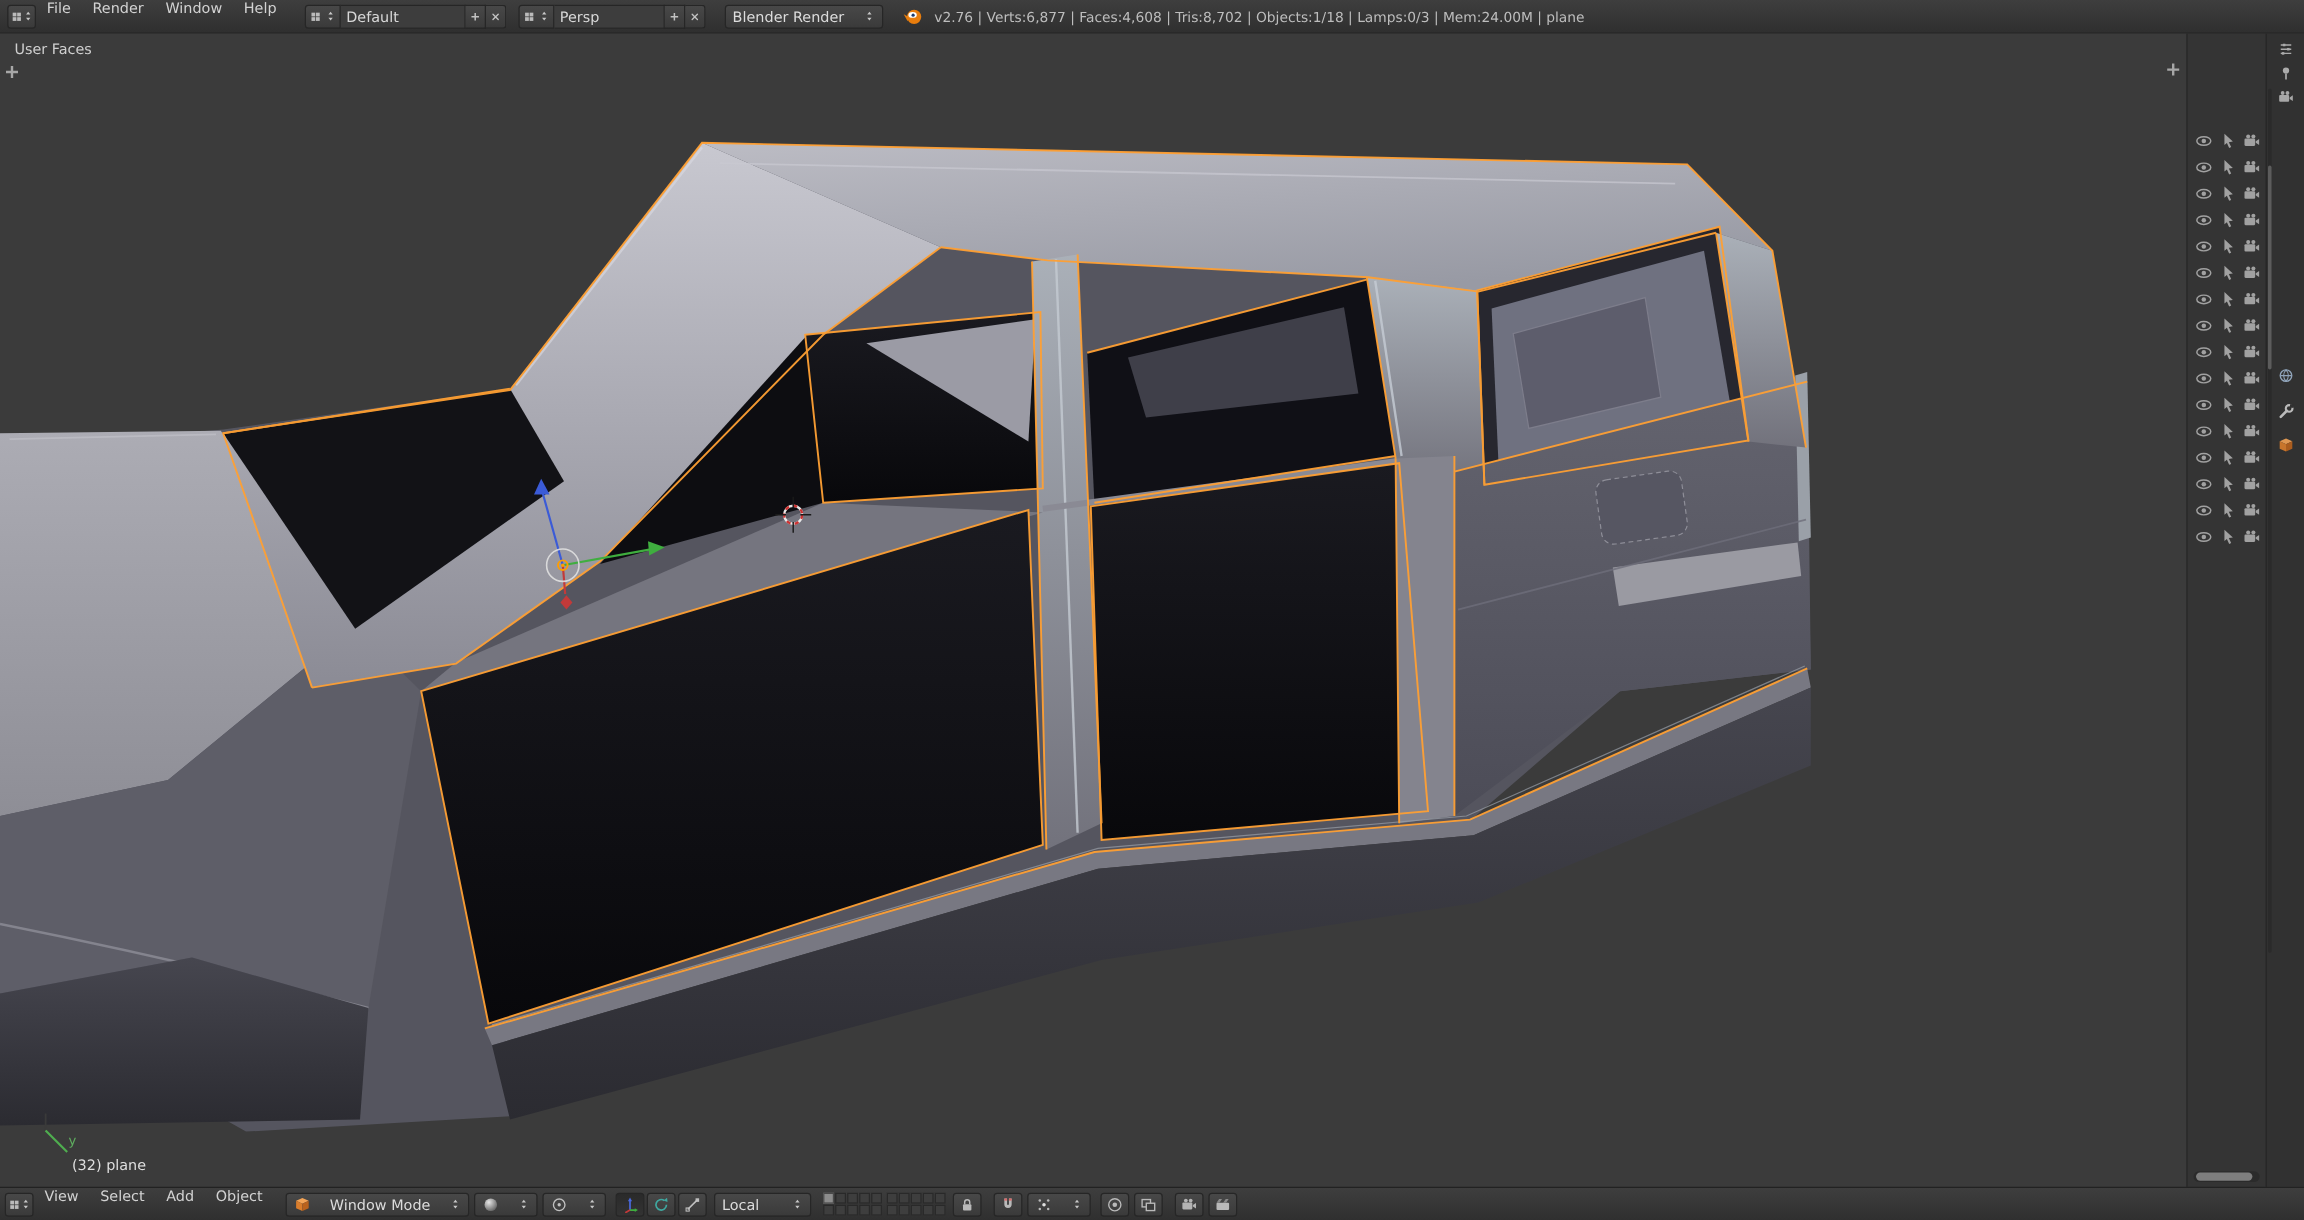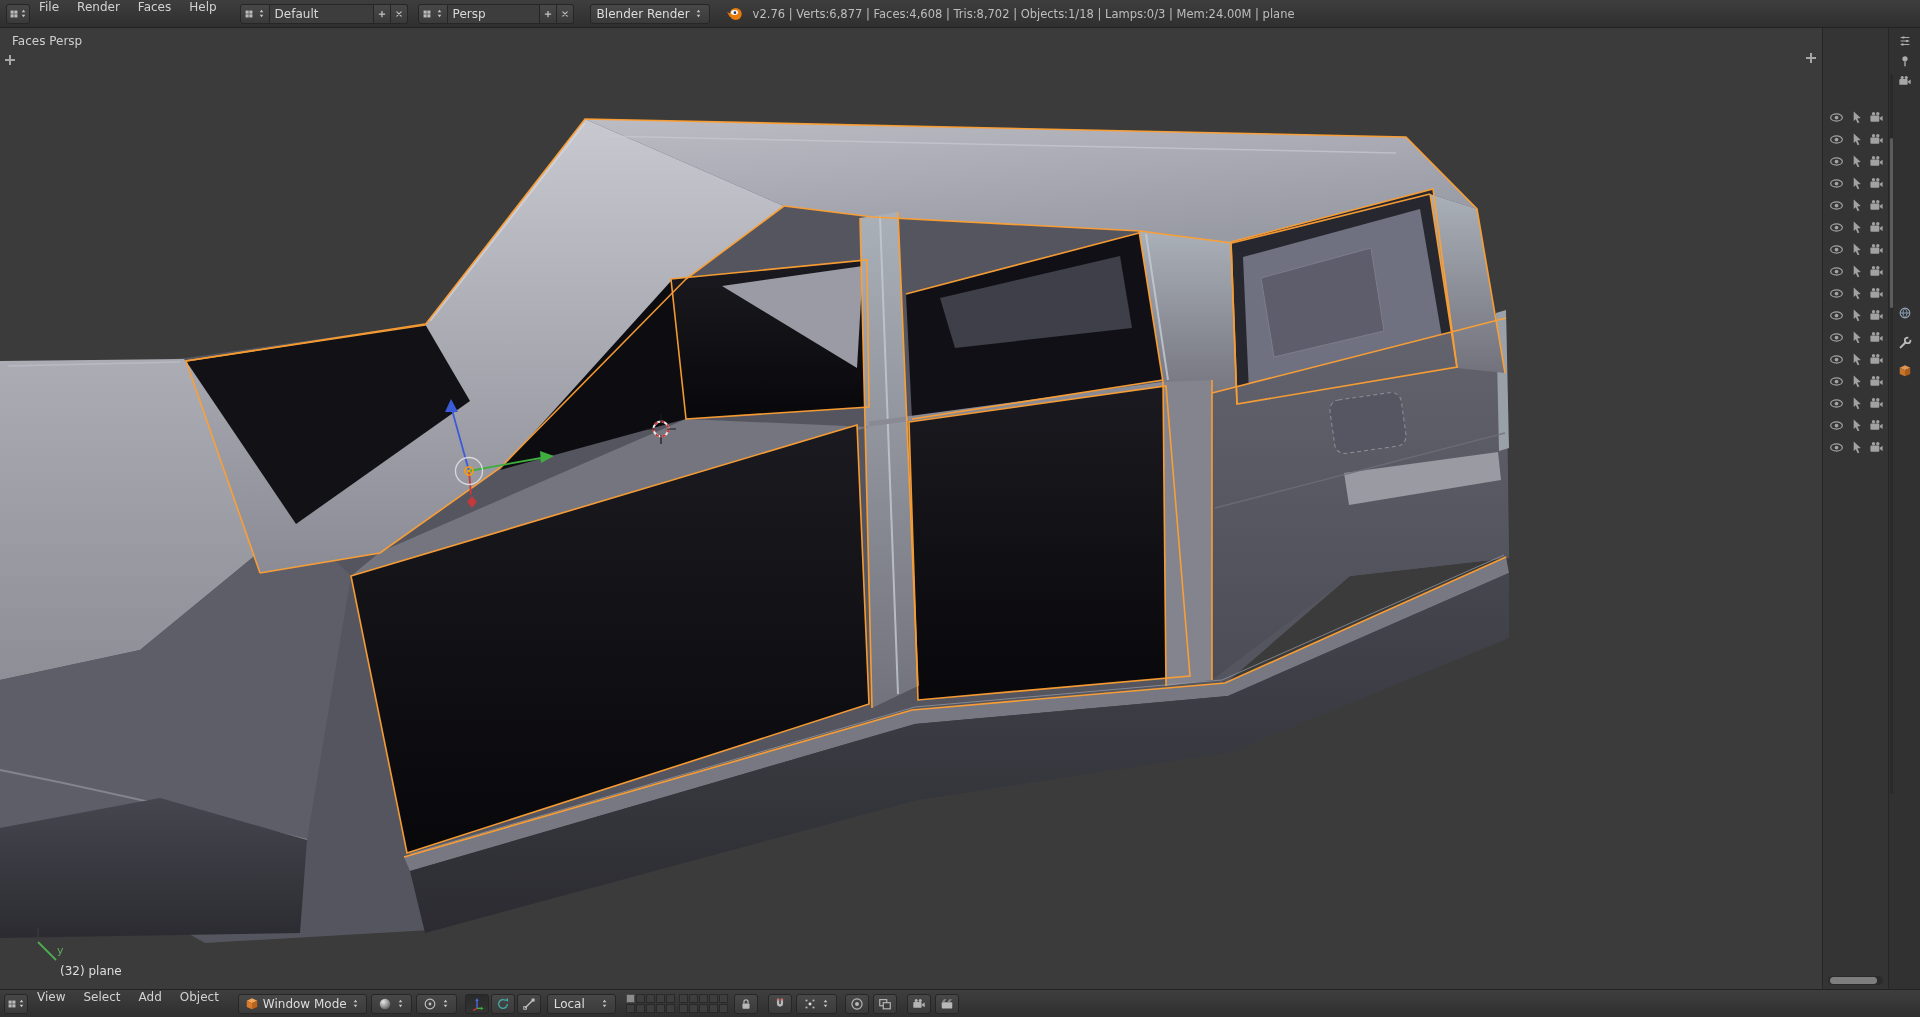--- a/index.html
+++ b/index.html
@@ -11,21 +11,21 @@
   
   .bar{
     position:absolute;left:0;width:1920px;height:28px;
     background:linear-gradient(#3e3e3e,#2f2f2f);
     display:flex;align-items:center;font-size:12px;box-sizing:border-box;
   }
   .bar.top{top:0;border-bottom:1px solid #222;}
   .bar.bottom{top:989px;border-top:1px solid #222;}
   .menu-item{padding:16px 9px;height:100%;display:flex;align-items:flex-start;color:#d2d2d2;cursor:default;}
   .widget{
-    display:flex;align-items:center;gap:4px;height:20px;box-sizing:border-box;
+    display:flex;align-items:center;gap:16px;height:20px;box-sizing:border-box;
     background:linear-gradient(#484848,#3a3a3a);
     border:1px solid #262626;border-radius:3px;padding:0 6px;color:#dcdcdc;
   }
   .compound{display:flex;align-items:flex-end;height:20px;}
   .seg{
     display:flex;align-items:center;gap:3px;height:20px;box-sizing:border-box;
     background:linear-gradient(#484848,#3a3a3a);border:1px solid #262626;border-left:none;padding:0 5px;
   }
   .seg:first-child{border-left:1px solid #262626;border-radius:3px 0 0 3px;}
   .seg:last-child{border-radius:0 3px 3px 0;}
@@ -217,21 +217,21 @@
         <use href="#i-updown"></use>
       </svg>
   </div>
   <div class="menu-item">
       <span>File</span>
     </div>
   <div class="menu-item">
       <span>Render</span>
     </div>
   <div class="menu-item">
-      <span>Faces</span>
+      <span>Window</span>
     </div>
   <div class="menu-item">
       <span>Help</span>
     </div>
 
   <div class="compound ml14">
     <div class="seg sq">
       <svg class="icon sm">
           <use href="#i-grid"></use>
         </svg>
@@ -415,21 +415,21 @@
       <circle cx="469" cy="443" r="4" fill="none" stroke="#ff9d00" stroke-width="1.6"></circle>
       <circle cx="469" cy="443" r="1.5" fill="#ff9d00"></circle>
     </g>
 
     <g>
       <path d="M38,900 L38,914" stroke="#3a3a3a" stroke-width="1.5"></path>
       <path d="M38,914 L56,932" stroke="#4fae4f" stroke-width="1.8"></path>
     </g>
   </svg>
 
-  <span class="vp-label view">Faces Persp</span>
+  <span class="vp-label view">User Faces</span>
   <span class="vp-label obj">(32) plane</span>
   <span class="vp-label axisy">y</span>
 
   <svg class="region-plus tr">
       <use href="#i-plus"></use>
     </svg>
   <svg class="region-plus tl">
       <use href="#i-plus"></use>
     </svg>
 </div>

